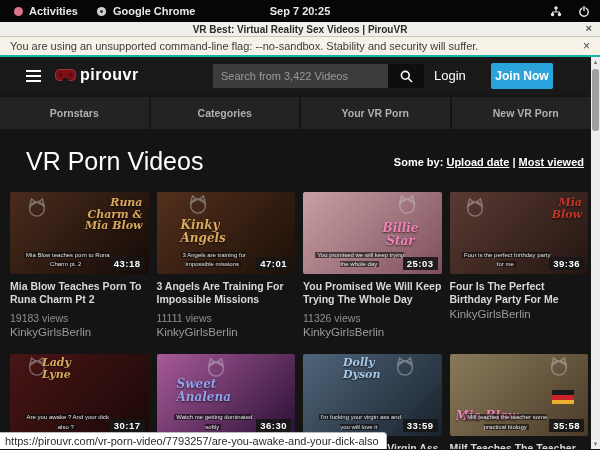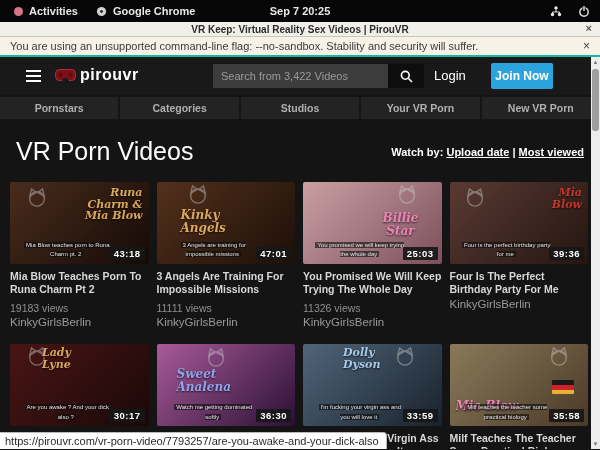--- a/index.html
+++ b/index.html
@@ -41,27 +41,27 @@
                   color:#cfcfcf; font-size:11px; padding:0 8px; font-family:"Liberation Sans",sans-serif; }
   .search-input::placeholder { color:#9a9a9a; }
   .search-btn { width:36px; height:24px; background:#0e0e0e; border:none; cursor:pointer;
                 display:flex; align-items:center; justify-content:center; }
   .login { position:absolute; left:434px; top:11px; color:#fff; font-size:13px; cursor:pointer; }
   .join-btn { position:absolute; left:491px; top:6px; width:62px; height:26px; background:#2ba3dc;
               color:#fff; font-size:12px; font-weight:bold; border:none; border-radius:2px;
               cursor:pointer; font-family:"Liberation Sans",sans-serif; }
 
   
-  .nav { display:flex; gap:2px; height:22px; margin-top:2px; background:#141414; }
+  .nav { display:flex; gap:2px; height:32px; margin-top:2px; background:#141414; }
   .nav-item { flex:1; background:#232323; color:#b0b0b0; font-size:10.5px; font-weight:bold;
               display:flex; align-items:center; justify-content:center; cursor:pointer; }
 
   
   .page-head { display:flex; align-items:center; justify-content:space-between;
-               padding:18px 16px 16px 16px; }
+               padding:18px 16px 16px 26px; }
   .page-title { color:#fdfdfd; font-size:25px; font-weight:400; }
   .order-by { color:#fff; font-size:11px; font-weight:bold; }
   .order-by a { color:#fff; text-decoration:underline; cursor:pointer; }
 
   
   .grid { display:grid; grid-template-columns:repeat(4,1fr); column-gap:8px; row-gap:16px;
           padding:0 12px 0 10px; }
   .card { cursor:pointer; }
   .thumb { position:relative; height:82px; border-radius:2px; overflow:hidden; background:#2a1c12; }
   .overlay-name { position:absolute; font-family:"DejaVu Serif", serif; font-style:italic;
@@ -137,21 +137,21 @@
     </svg>
     <svg width="12" height="12" viewBox="0 0 12 12">
       <circle cx="6" cy="7" r="4.2" fill="none" stroke="#e8e8e8" stroke-width="1.4"></circle>
       <line x1="6" y1="0.5" x2="6" y2="6" stroke="#060606" stroke-width="3"></line>
       <line x1="6" y1="1" x2="6" y2="6" stroke="#e8e8e8" stroke-width="1.4"></line>
     </svg>
   </div>
 </div>
 
 <div class="tab-bar">
-  <span>VR Keep: Virtual Reality Sex Videos | PirouVR</span>
+  <span>VR Best: Virtual Reality Sex Videos | PirouVR</span>
   <span class="tab-close">×</span>
 </div>
 
 <div class="warning-bar">
   <span>You are using an unsupported command-line flag: --no-sandbox. Stability and security will suffer.</span>
   <span class="warn-close">×</span>
 </div>
 
 <div class="content">
 
@@ -179,29 +179,28 @@
         </svg>
       </button>
     </div>
     <span class="login">Login</span>
     <button class="join-btn">Join Now</button>
   </div>
 
   <div class="nav">
     <div class="nav-item">Pornstars</div>
     <div class="nav-item">Categories</div>
-    <div class="nav-item">Studios</div>
     <div class="nav-item">Your VR Porn</div>
     <div class="nav-item">New VR Porn</div>
   </div>
 
   <div class="page-head">
     <h1 class="page-title">VR Porn Videos</h1>
     <div class="order-by">
-      <span>Watch by:</span>
+      <span>Some by:</span>
       <a>Upload date</a>
       <span>|</span>
       <a>Most viewed</a>
     </div>
   </div>
 
   <div class="grid">
 
     <div class="card">
       <div class="thumb" style="background: linear-gradient(135deg, rgb(74, 44, 29), rgb(20, 10, 6));">

